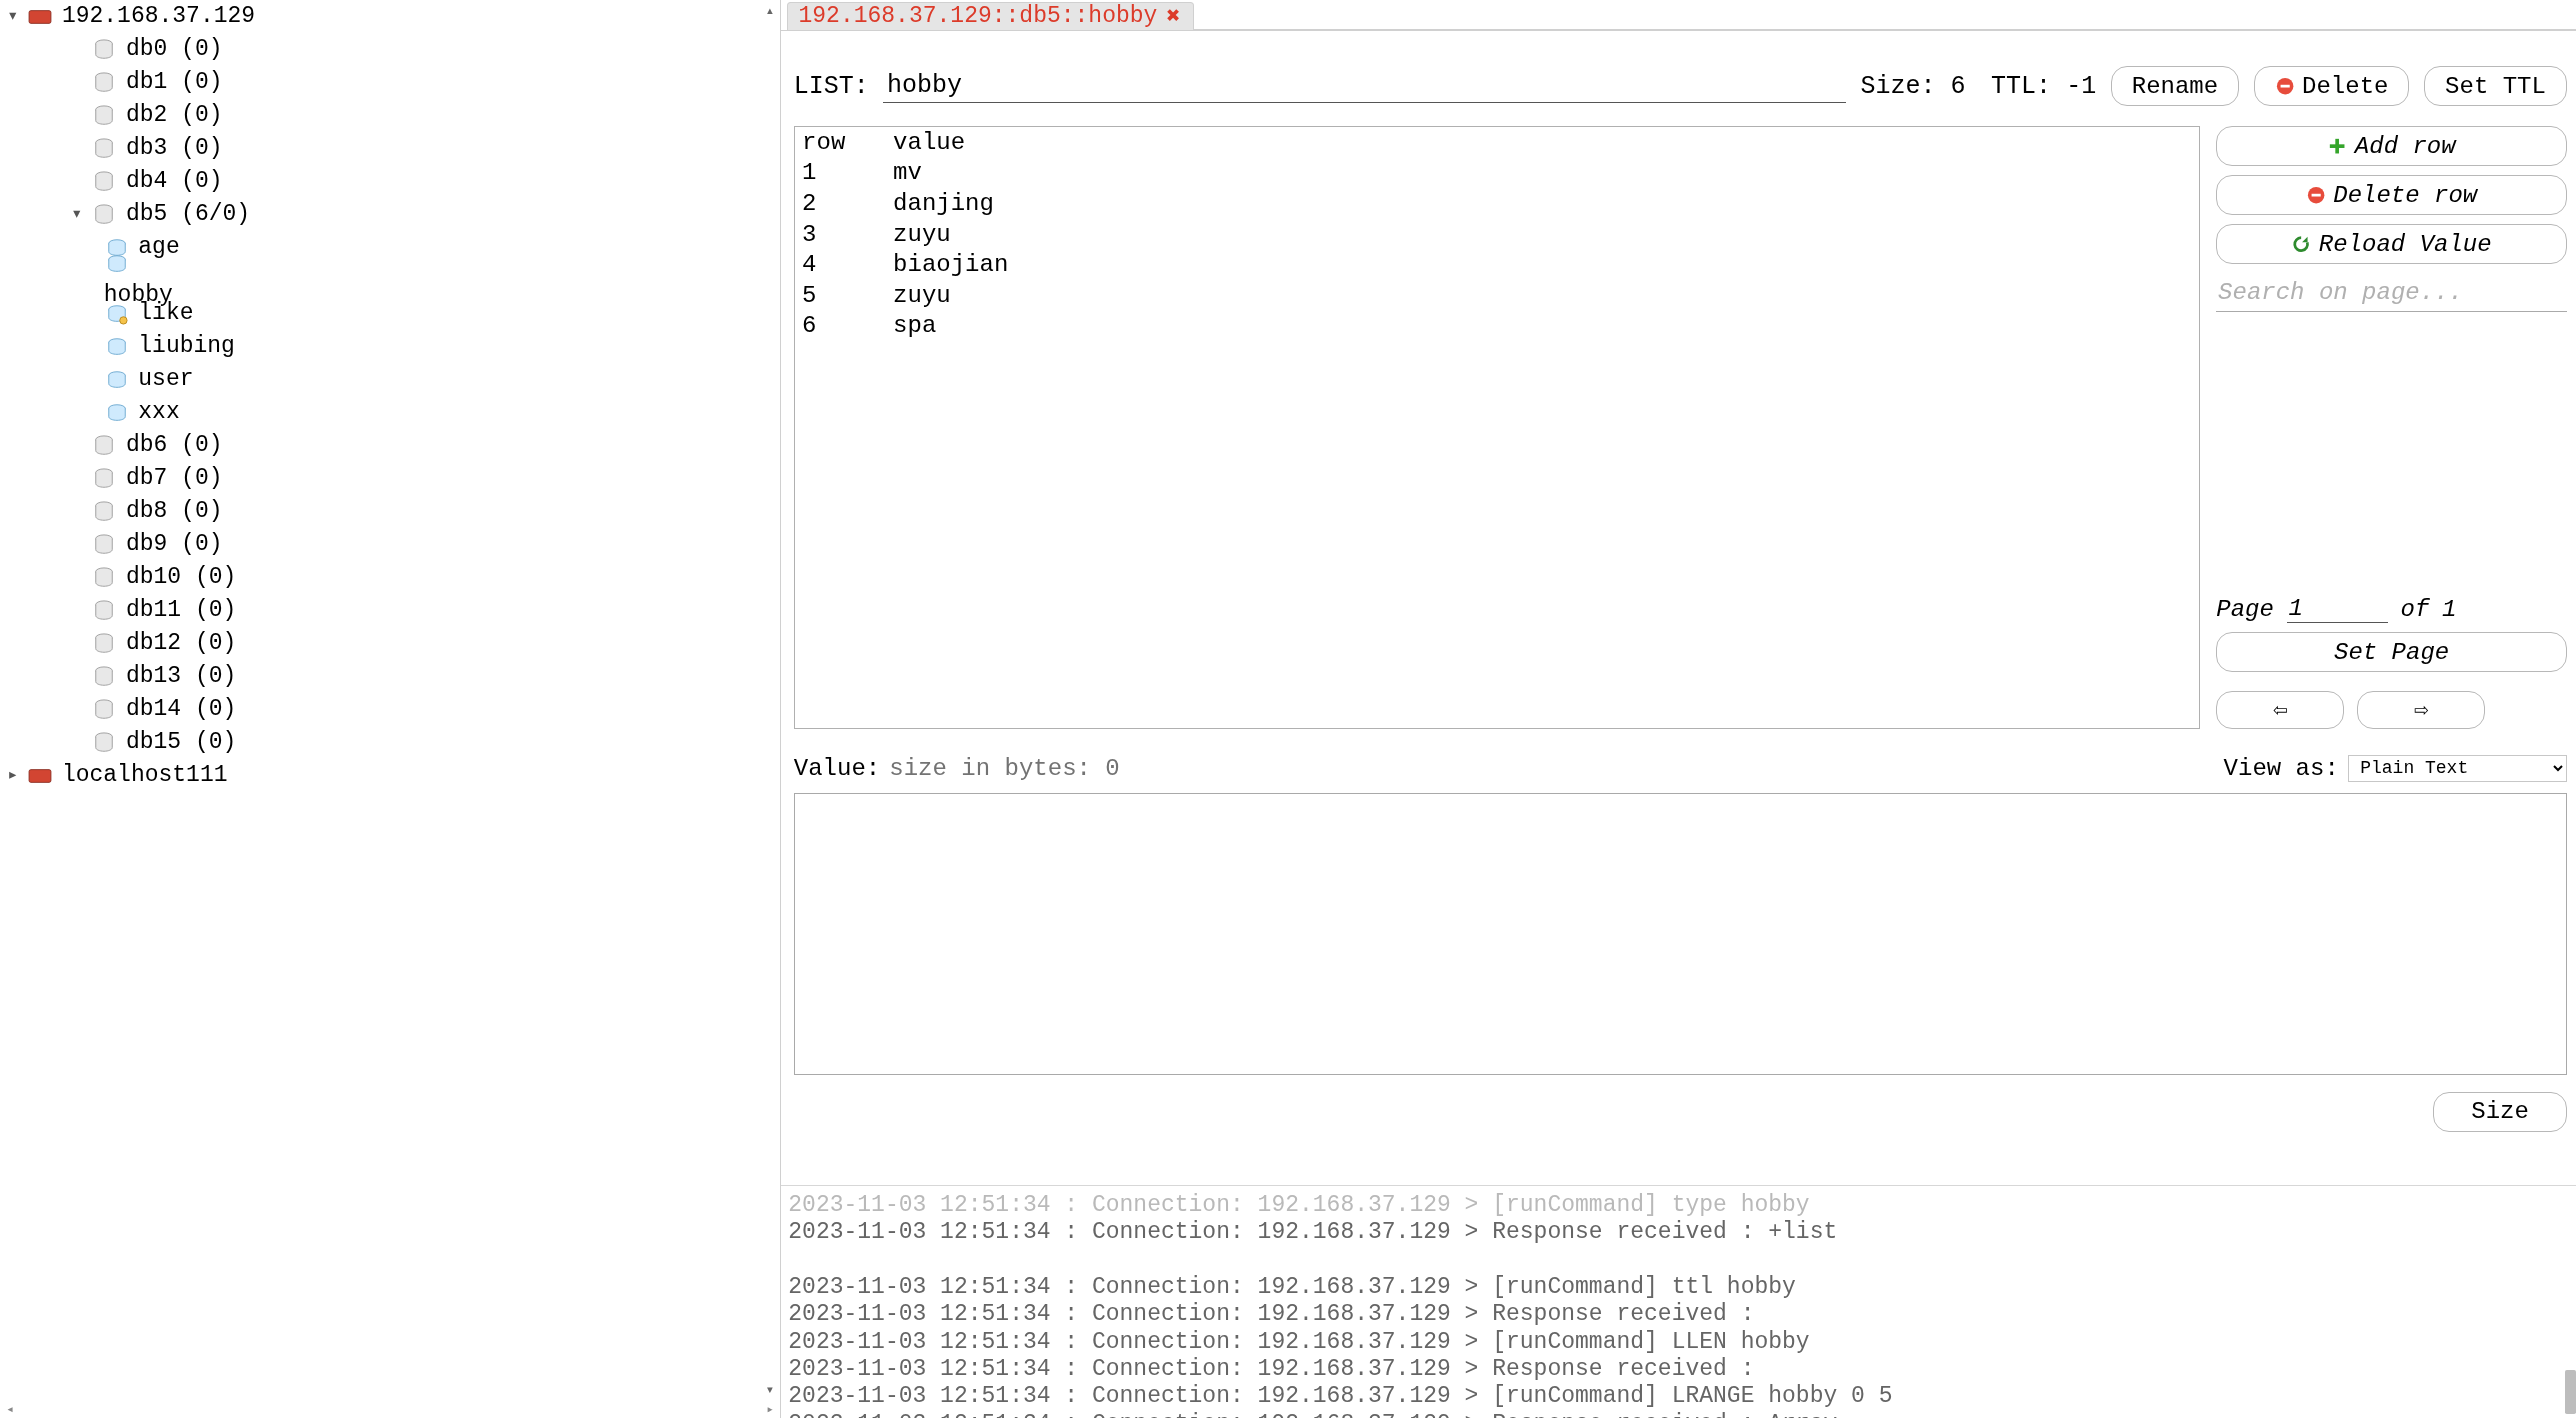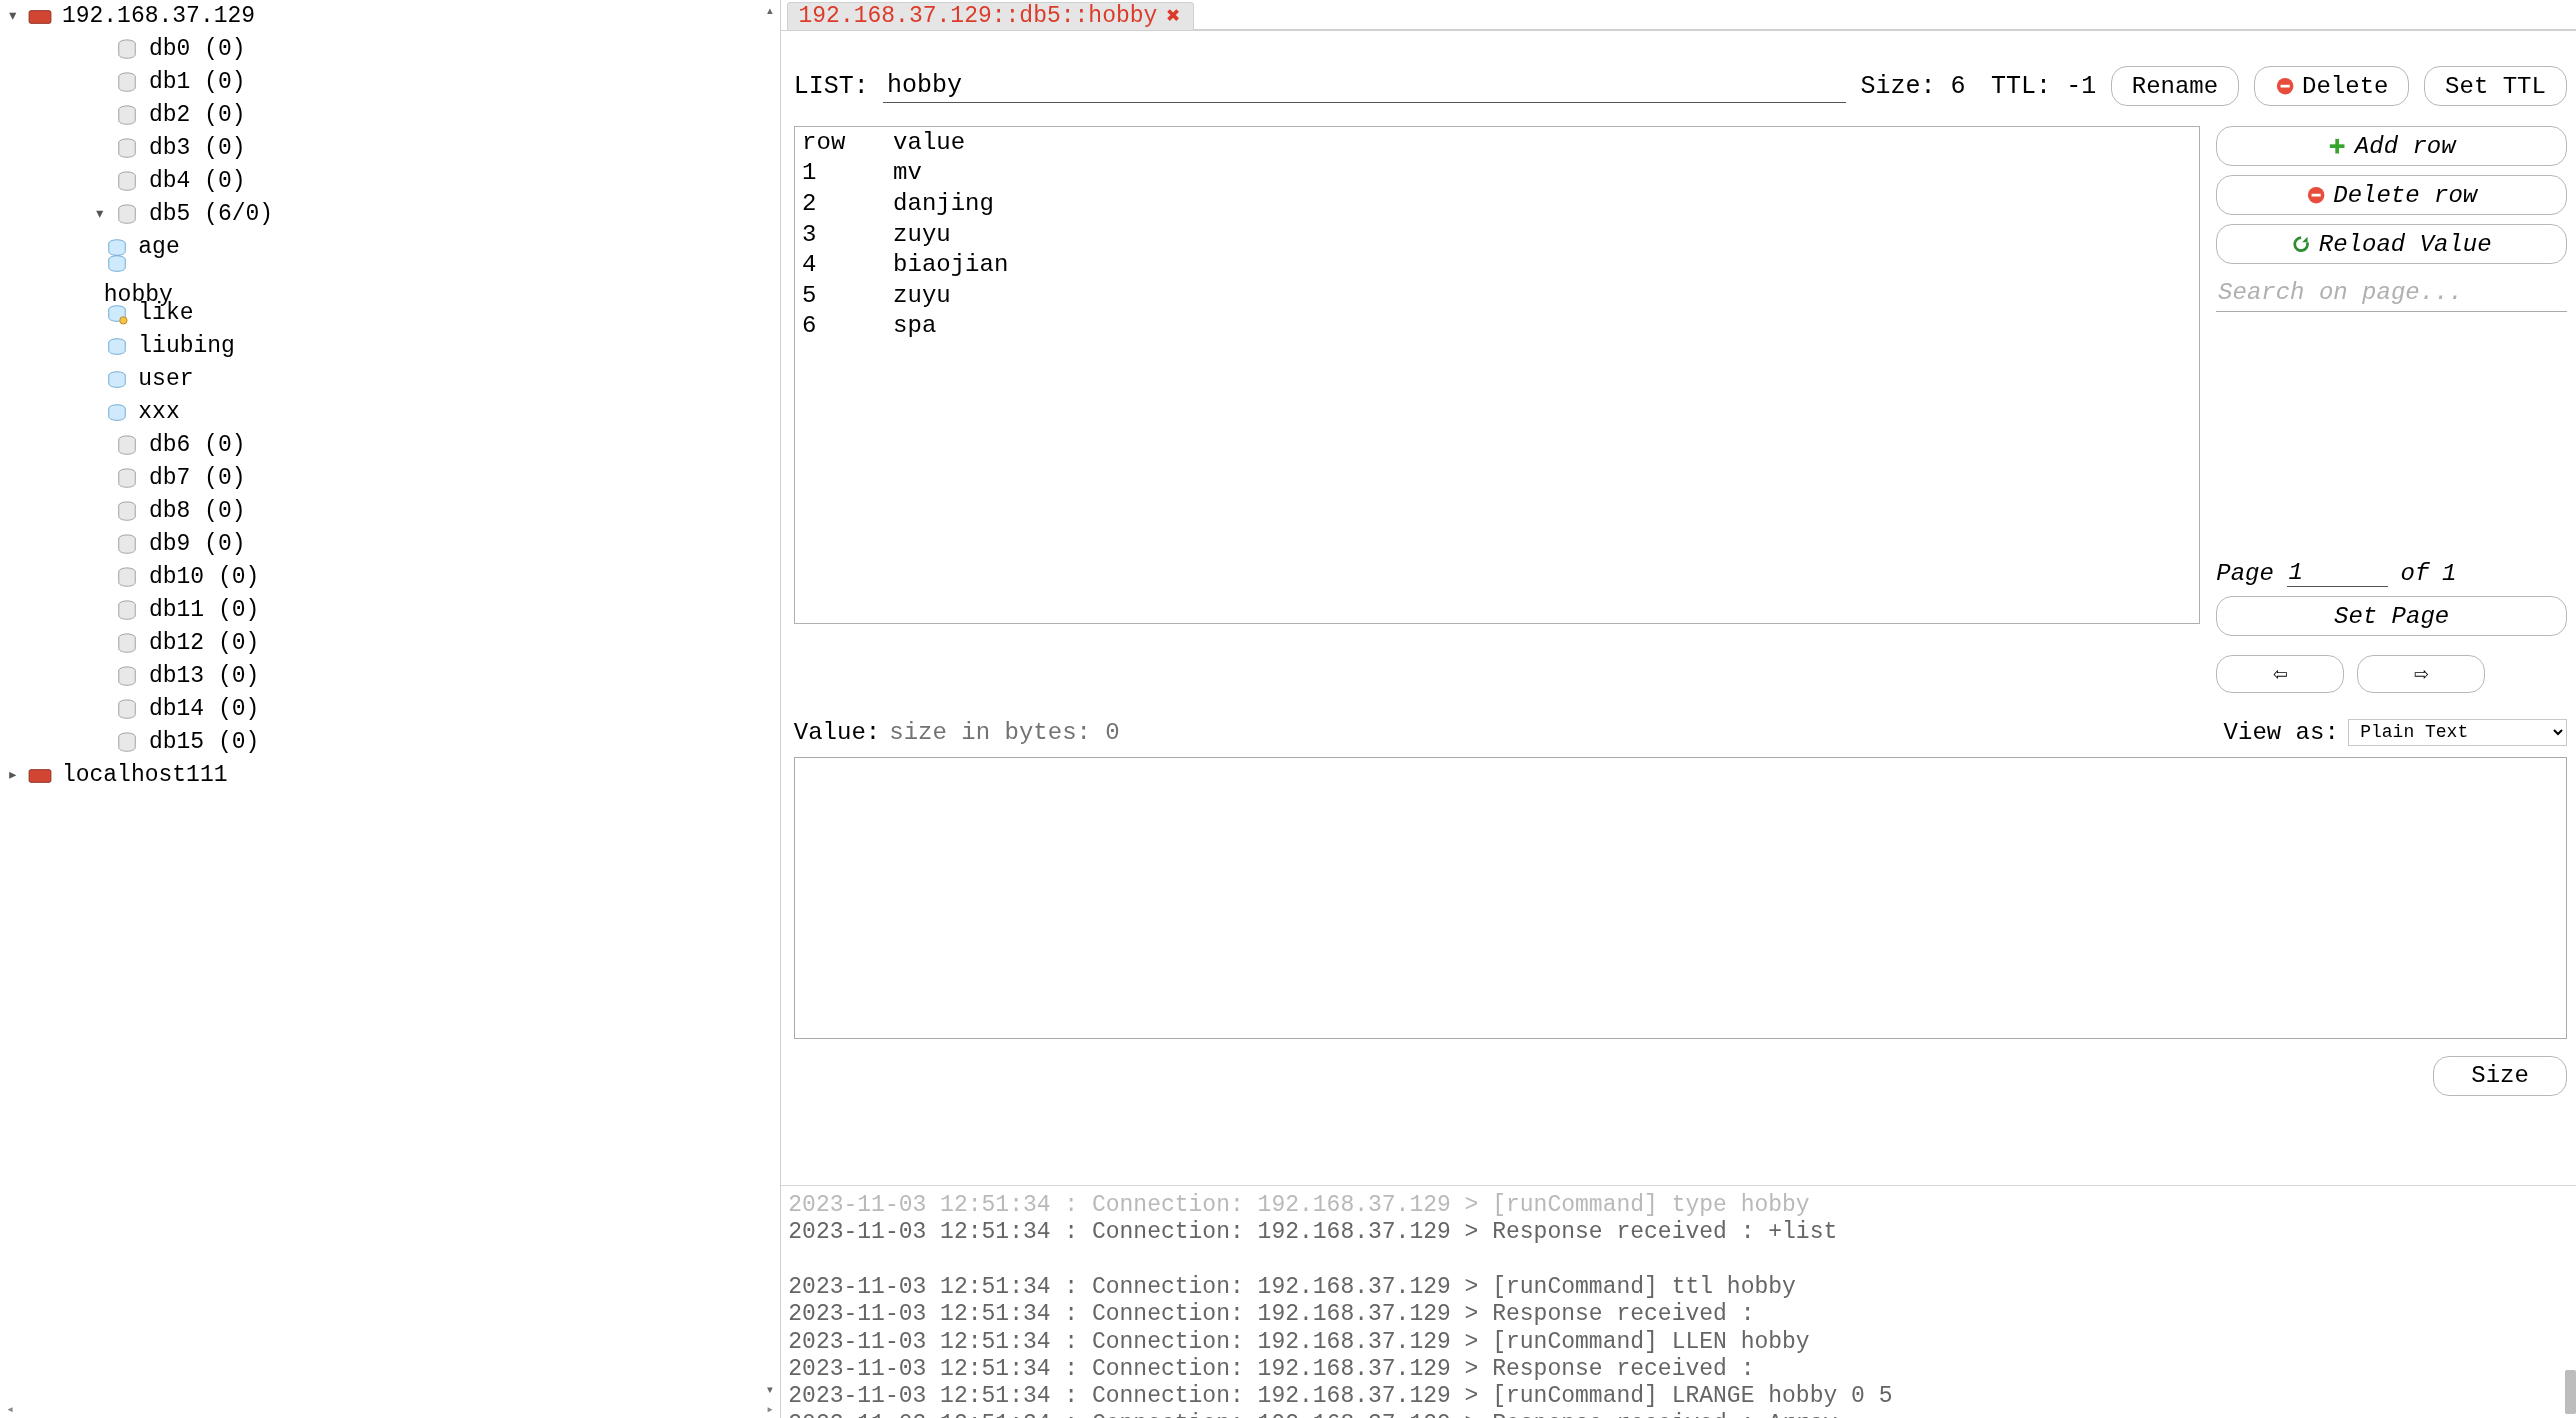--- a/index.html
+++ b/index.html
@@ -9,21 +9,21 @@
   
   .sidebar { width:781px; height:100%; border-right:0.9px solid #d0d0d0; position:relative; overflow:hidden; }
   .tree    { padding:0; line-height:33px; white-space:nowrap; padding-bottom:37px;}
   .tree-row { display:flex; align-items:center; height:33px; padding-left:3.7px; }
   .tree-row .caret { width:25.6px; text-align:center; color:#555; cursor:pointer; user-select:none; font-size:18.3px;}
   .tree-row .caret.empty { visibility:hidden; }
   .tree-row .icon  { width:29px; height:29px; display:flex; align-items:center; justify-content:center; margin-right:5.5px;}
   .tree-row .label { padding:0 1.8px; }
 
   .tree-row.depth0 { padding-left:0px; }
-  .tree-row.depth1 { padding-left:64px;margin-left:23px; }
+  .tree-row.depth1 { padding-left:64px; }
   .tree-row.depth2 { padding-left:102px; }
 
   
   .sb-arrow-top, .sb-arrow-bottom { position:absolute; right:0; width:20px; height:20px; display:flex; align-items:center; justify-content:center; color:#666; font-size:14.6px; }
   .sb-arrow-top { top:0; }
   .sb-arrow-bottom { bottom:20px; }
   .sb-hscroll { position:absolute; left:0; right:0; bottom:0; height:20px; }
   .sb-hscroll .harrow { width:20px; height:20px; display:flex; align-items:center;justify-content:center; color:#888; font-size:12.8px;}
   .sb-hscroll .left{ position:absolute; left:0; bottom:0;}
   .sb-hscroll .right{ position:absolute; right:0; bottom:0;}
@@ -39,21 +39,21 @@
   .content { flex:1; display:flex; flex-direction:column; padding:0 9.1px 0 12.8px; }
   .key-header { display:flex; align-items:center; gap:14.6px; margin:35px 0 20px 0; }
   .key-type-label { font-size:25px; }
   .key-name-line { flex:1; border:none; border-bottom:0.9px solid #555; font:inherit; font-size:25px; padding:1.8px 3.7px; background:transparent;}
   .size-ttl { display:flex; gap:25.6px; font-size:25px; align-items:baseline;}
   .btn { border:0.9px solid #b8b8b8; border-radius:16px; background:#fff; padding:5.5px 20px; font:inherit; font-size:24px; cursor:pointer; display:flex; align-items:center; gap:7.3px;}
   .btn .bicon { width:20px; height:20px; display:inline-flex; align-items:center; justify-content:center;}
 
   
   .list-panel { display:flex; gap:16.5px; }
-  .data-table-wrap { flex: 0 0 1406px; border:0.9px solid #b0b0b0; height:498px; }
+  .data-table-wrap { flex: 0 0 1406px; border:0.9px solid #b0b0b0; height:603px; }
   .data-table { width:100%; border-collapse:collapse; font-size:24px;}
   .data-table th, .data-table td { text-align:left; padding:1.8px 7.3px; font-weight:normal;}
   .data-table td.rownum { width:91px; }
 
   .actions-col { flex:1; display:flex; flex-direction:column; gap:9.1px;font-style:italic;}
   .actions-col .btn { justify-content:center; width:100%; }
   .search-input { width:100%; border:none; border-bottom:0.9px solid #aaa; font:inherit; font-size:24px; padding:5.5px 1.8px; color:#555; background:transparent;}
   .search-input::placeholder { color:#b0b0b0; }
 
   .pager-row{ display:flex; align-items:flex-end; gap:12.8px; margin-top:auto; padding-top:238px; font-size:24px;}

